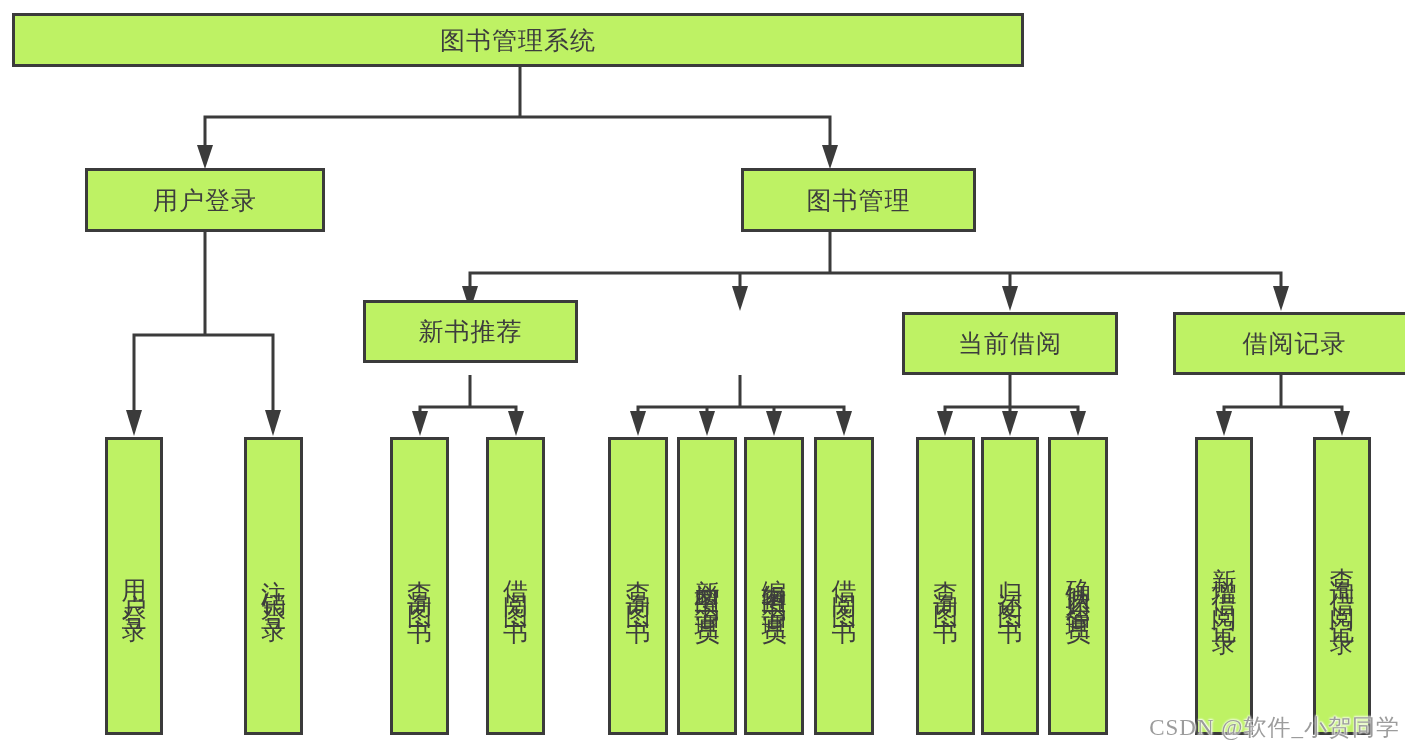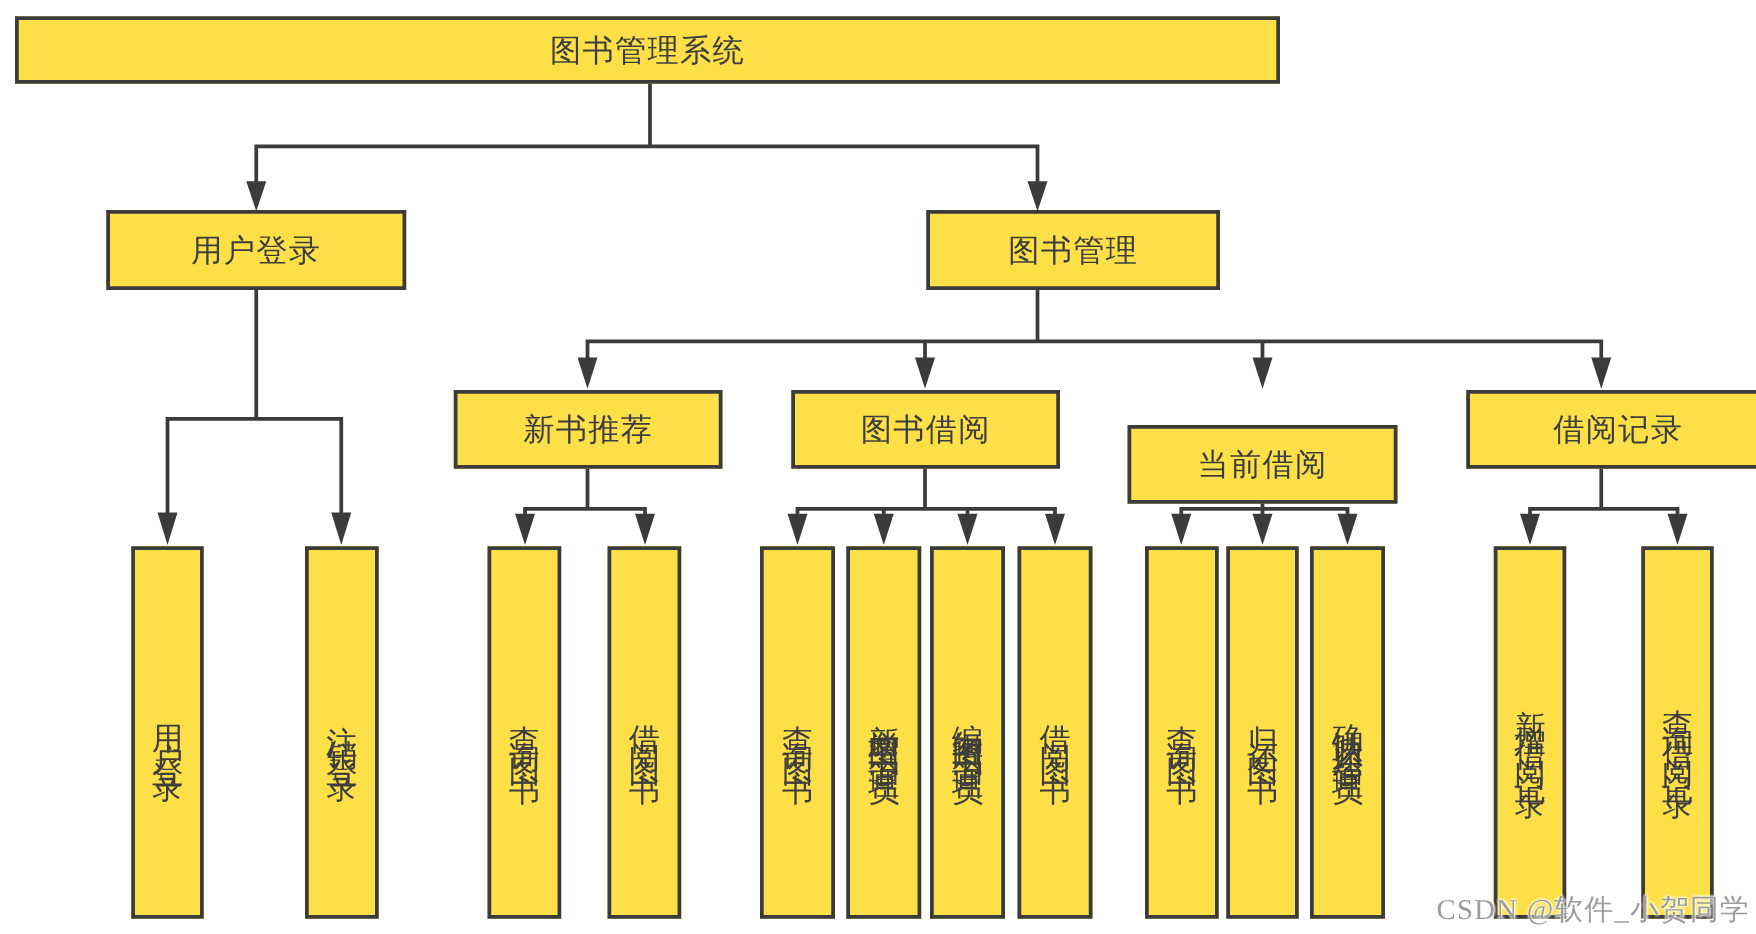--- a/index.html
+++ b/index.html
@@ -18,42 +18,42 @@
     color:var(--text);
   }
   #wires{position:absolute;left:0;top:0;width:1405px;height:747px;}
   #wires path{fill:none;stroke:var(--line);stroke-width:3;}
   #wires polygon{fill:var(--line);stroke:none;}
 
   .node{
     position:absolute;
     box-sizing:border-box;
     border:3px solid var(--line);
-    background:#fde047;
+    background:#bef264;
     display:flex;align-items:center;justify-content:center;
     font-size:25px;
     letter-spacing:1px;
   }
   .leaf{top:437px;height:298px;}
   .vtext{
     display:block;
     writing-mode:vertical-rl;
     text-orientation:mixed;
     line-height:1;
     letter-spacing:13px;
   }
   .tight .vtext{letter-spacing:6px;}
 
   
   .n-root  {left:12px;  top:13px;  width:1012px; height:54px;}
   .n-login {left:85px;  top:168px; width:240px;  height:64px;}
   .n-mgmt  {left:712px; top:168px; width:235px;  height:64px;margin-left:29px;}
-  .n-l3-0  {left:363px; top:312px; width:215px;  height:63px;}
+  .n-l3-0  {left:363px; top:300px; width:215px;  height:63px;}
   .n-l3-1  {left:633px; top:312px; width:215px;  height:63px;}
-  .n-l3-2  {left:902px; top:312px; width:216px;  height:63px;margin-top:28px;}
+  .n-l3-2  {left:902px; top:312px; width:216px;  height:63px;}
   .n-l3-3  {left:1173px;top:312px; width:243px;  height:63px;font-family:Liberation Serif, serif;}
 
   .n-leaf-login-0{left:105px;width:58px;}
   .n-leaf-login-1{left:244px;width:59px;}
   .n-leaf-nb-0{left:390px;width:59px;}
   .n-leaf-nb-1{left:486px;width:59px;}
   .n-leaf-bb-0{left:608px;width:60px;}
   .n-leaf-bb-1{left:677px;width:60px;}
   .n-leaf-bb-2{left:744px;width:60px;}
   .n-leaf-bb-3{left:814px;width:60px;}
@@ -130,23 +130,20 @@
   <div class="node n-login">
     <span>用户登录</span>
   </div>
   <div class="node n-mgmt">
     <span>图书管理</span>
   </div>
 
   <div class="node n-l3-0">
     <span>新书推荐</span>
   </div>
-  <div class="node n-l3-1">
-    <span>图书借阅</span>
-  </div>
   <div class="node n-l3-2">
     <span>当前借阅</span>
   </div>
   <div class="node n-l3-3">
     <span>借阅记录</span>
   </div>
 
   <div class="node leaf n-leaf-login-0">
     <span class="vtext">用户登录</span>
   </div>

